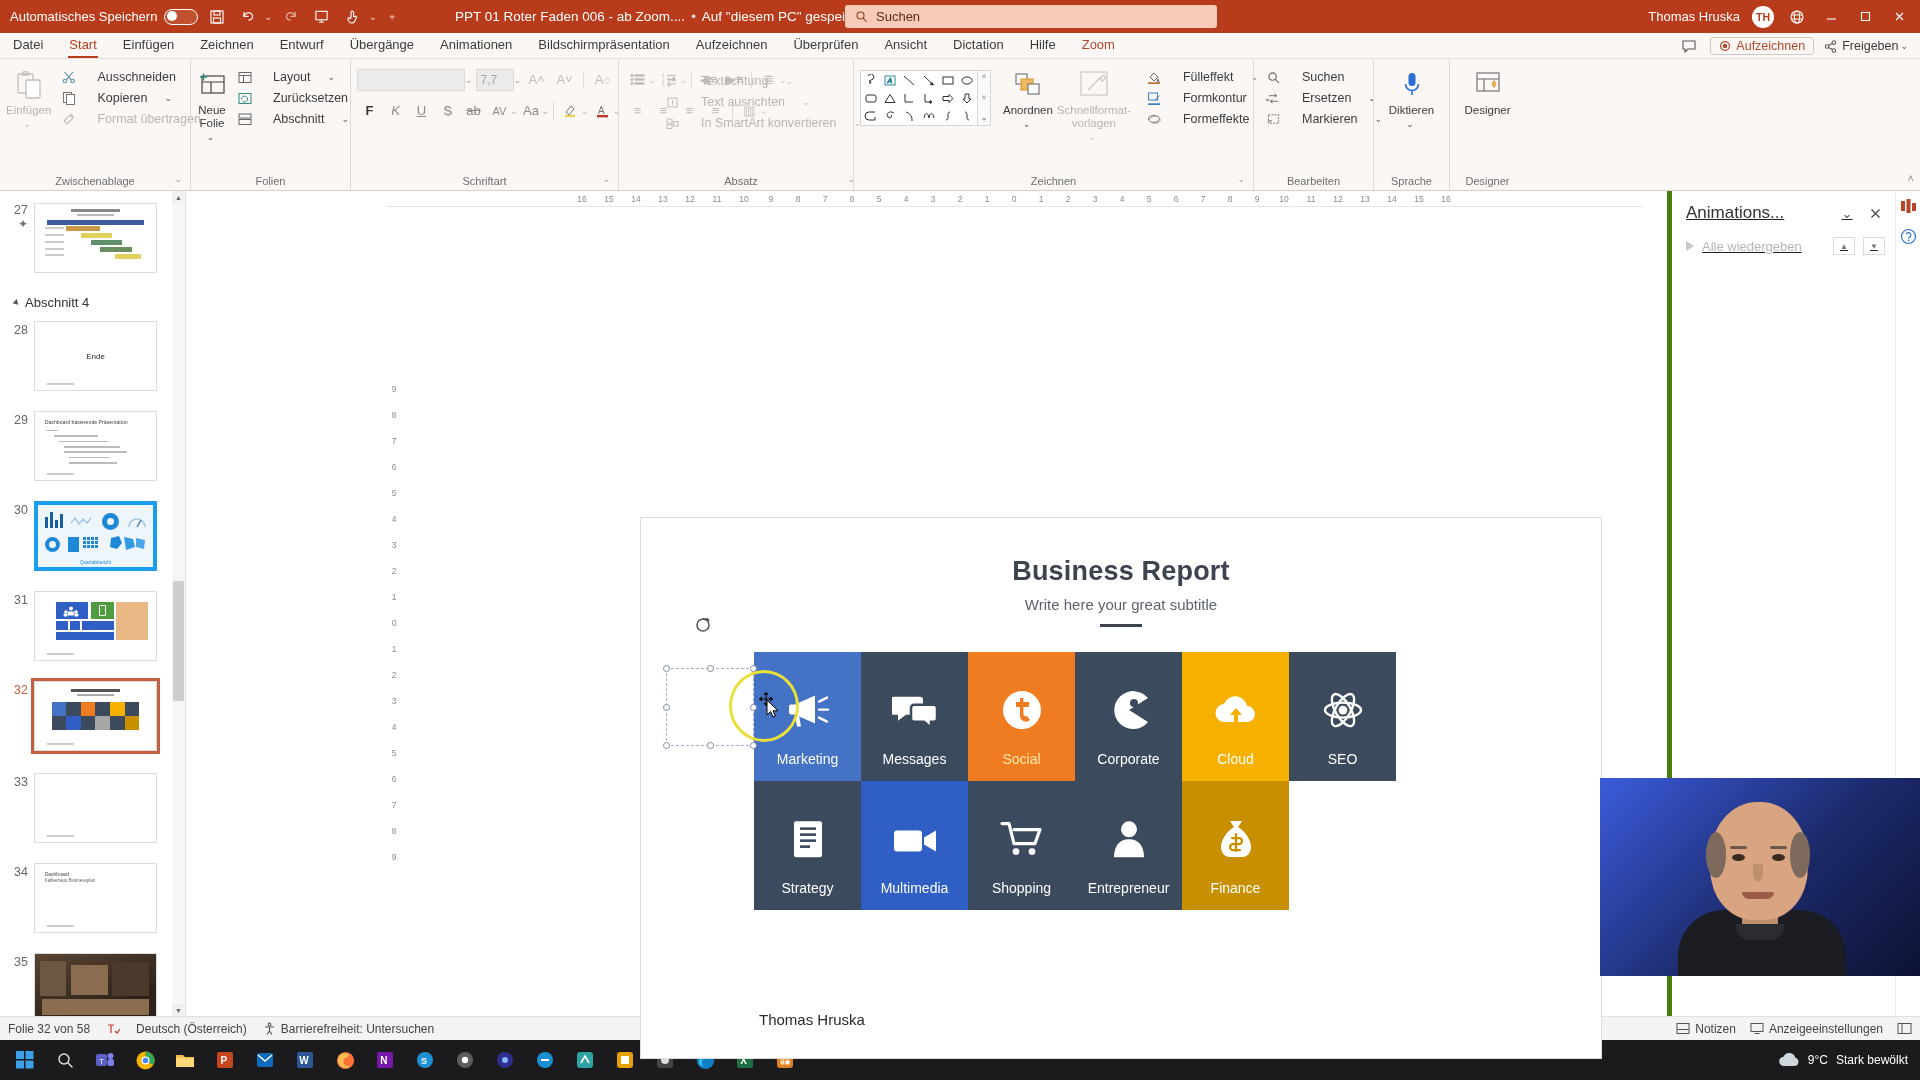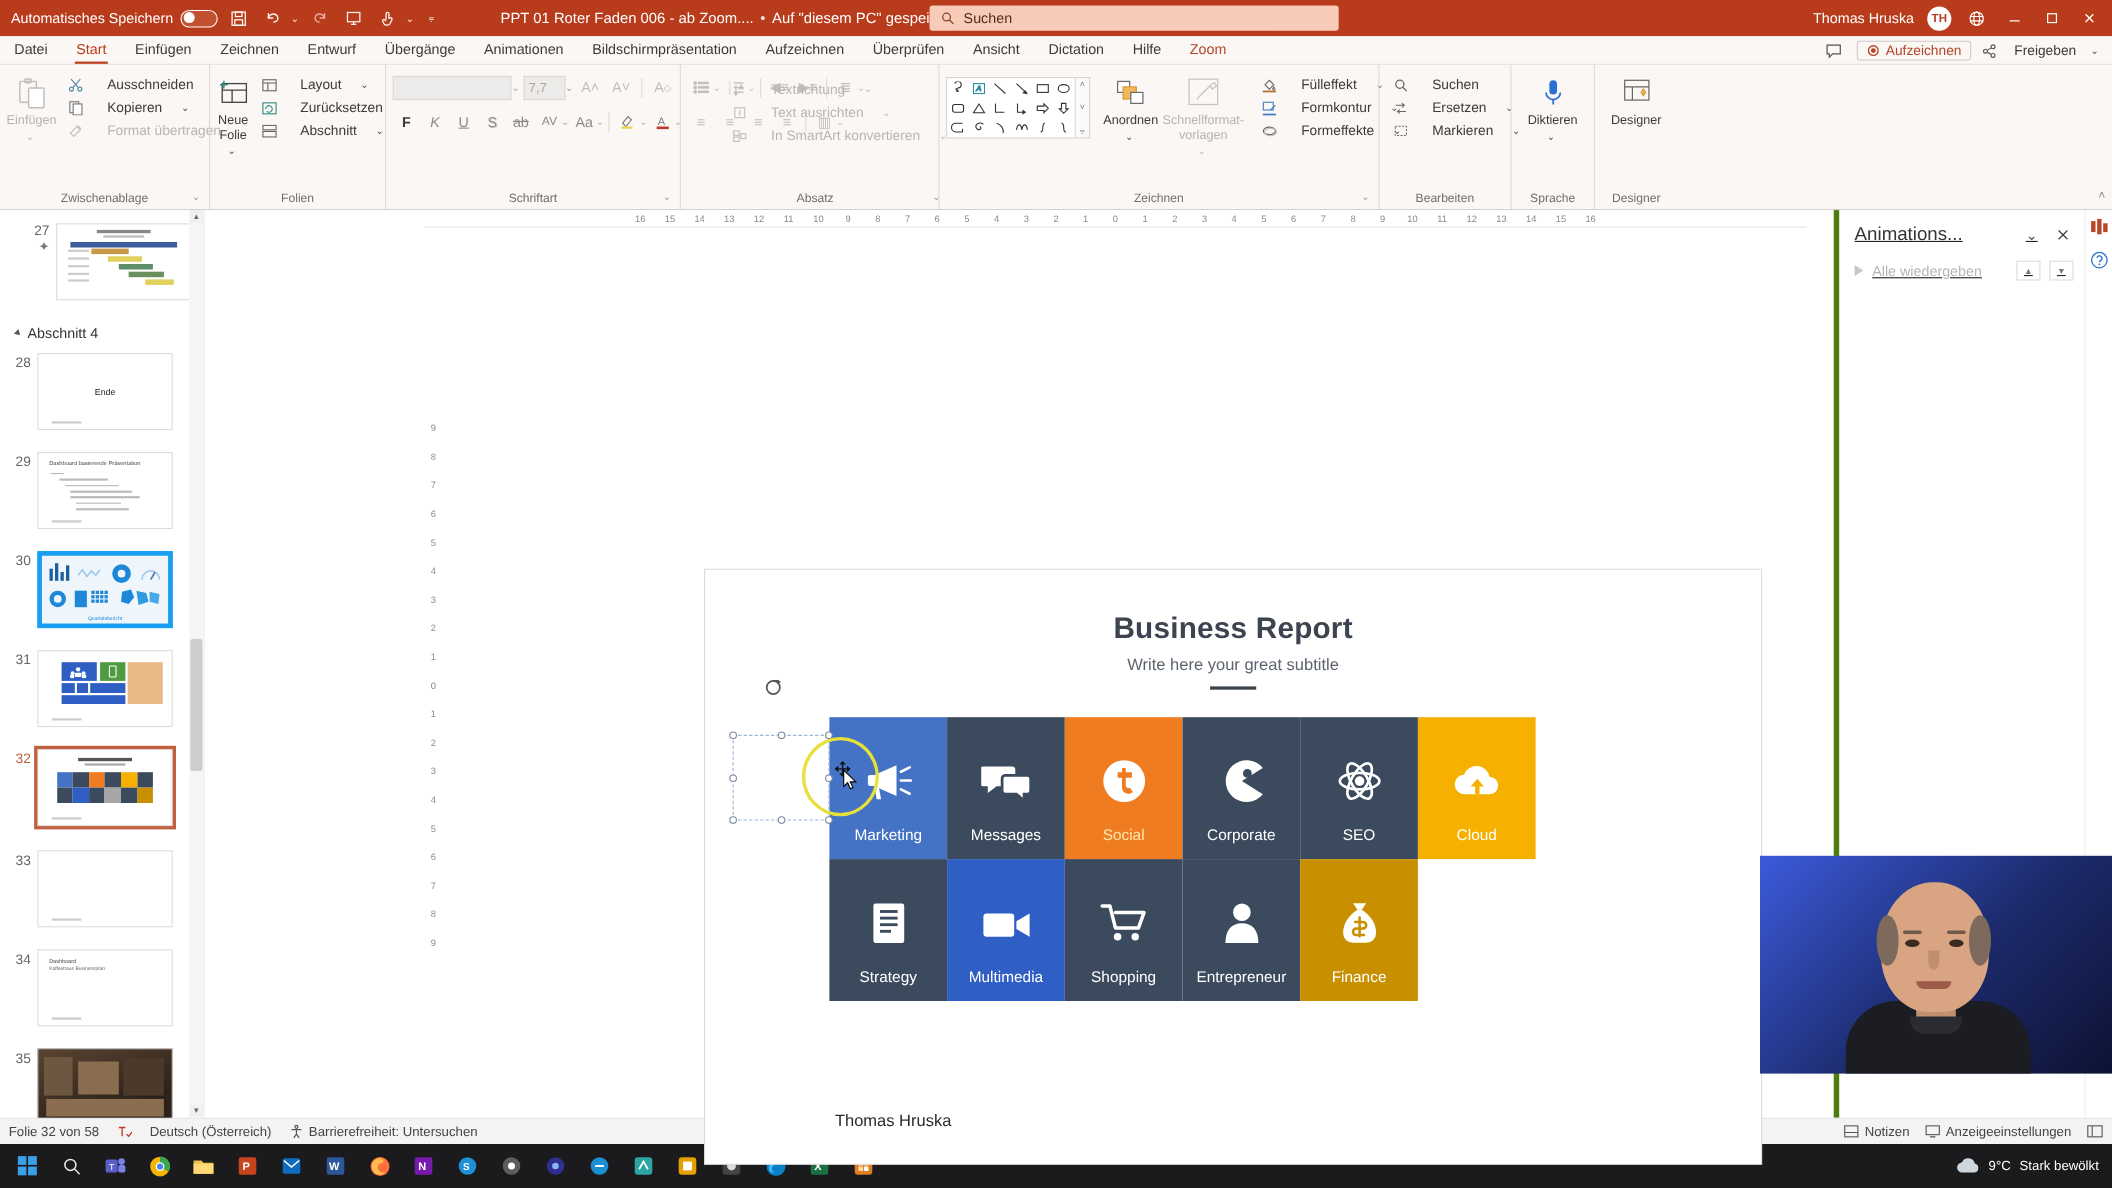--- a/index.html
+++ b/index.html
@@ -318,21 +318,21 @@
           <path d="M2 2 h12 v8 h-7 l-3 3 v-3 h-2 z"></path>
         </svg>
       </div>
       <div style="display:flex;align-items:center;gap:5px;border:1px solid #cfcac7;border-radius:3px;padding:1px 8px;color:#b0472a;font-size:12.5px;">
         <svg width="12" height="12" viewBox="0 0 12 12">
             <circle cx="6" cy="6" r="4.4" fill="none" stroke="#b0472a" stroke-width="1.2"></circle>
             <circle cx="6" cy="6" r="2.2" fill="#b0472a"></circle>
           </svg>
         <span>Aufzeichnen</span>
       </div>
-      <div style="display:flex;align-items:center;gap:16px;color:#3b3b3b;font-size:12.5px;">
+      <div style="display:flex;align-items:center;gap:5px;color:#3b3b3b;font-size:12.5px;">
         <svg width="13" height="13" viewBox="0 0 14 14" fill="none" stroke="#555" stroke-width="1.1">
           <circle cx="10.6" cy="2.8" r="1.9"></circle>
             <circle cx="3.2" cy="7" r="1.9"></circle>
             <circle cx="10.6" cy="11.2" r="1.9"></circle>
           <path d="M5 6 L9 3.8 M5 8 L9 10.2"></path>
         </svg>
         <span>Freigeben</span>
         <span class="caret">⌄</span>
       </div>
     </div>
@@ -812,21 +812,21 @@
     </div>
 
     <div style="position:absolute; right:6px; bottom:6px; color:#8a8a8a; font-size:11px;">˄</div>
   </div>
 
   <div class="main">
 
     <div class="thumbs">
 
       <div class="slide-item" style="top:12px">
-        <div style="width:26px;text-align:right;padding-right:6px;margin-left:17px;">
+        <div style="width:26px;text-align:right;padding-right:6px;">
           <div class="slide-num" style="width:auto;padding:0">27</div>
           <div class="star">✦</div>
         </div>
         <div class="thumb">
           <div style="position:absolute;left:30%;top:7%;width:40%;height:3px;background:#888"></div>
           <div style="position:absolute;left:35%;top:14%;width:30%;height:2px;background:#bbb"></div>
           <div style="position:absolute;left:10%;top:24%;width:80%;height:5px;background:#3c5c9c"></div>
           <div style="position:absolute;left:8%;top:34%;width:16%;height:2px;background:#ccc"></div>
           <div style="position:absolute;left:26%;top:33%;width:28%;height:5px;background:#c99a4a"></div>
           <div style="position:absolute;left:8%;top:44%;width:16%;height:2px;background:#ccc"></div>
@@ -1087,39 +1087,39 @@
           </div>
           <div class="tile" style="background:#3b4a5c">
             <span class="ticon">
               <svg width="42" height="42" viewBox="0 0 42 42" fill="#fff">
                   <path d="M21 21 L40 9 A19 19 0 1 0 40 33 z"></path>
                   <circle cx="26" cy="14" r="4" fill="#3b4a5c"></circle>
                 </svg>
             </span>
             <span class="tlabel">Corporate</span>
           </div>
+          <div class="tile" style="background:#f5b000">
+            <span class="ticon">
+              <svg width="46" height="34" viewBox="0 0 46 34" fill="#fff">
+                  <path d="M12 28 a9 9 0 0 1 -1 -18 a12 12 0 0 1 23 2 a8 8 0 0 1 0 16 z"></path>
+                  <path d="M23 14 l6 7 h-4 v7 h-4 v-7 h-4 z" fill="#f5b000"></path>
+                </svg>
+            </span>
+            <span class="tlabel">Cloud</span>
+          </div>
           <div class="tile" style="background:#3b4a5c">
             <span class="ticon">
               <svg width="42" height="42" viewBox="0 0 42 42" fill="none" stroke="#fff" stroke-width="2.4">
                   <circle cx="21" cy="21" r="4.4" fill="#fff" stroke="none"></circle>
                   <ellipse cx="21" cy="21" rx="18" ry="7.5"></ellipse>
                   <ellipse cx="21" cy="21" rx="18" ry="7.5" transform="rotate(60 21 21)"></ellipse>
                   <ellipse cx="21" cy="21" rx="18" ry="7.5" transform="rotate(120 21 21)"></ellipse>
                 </svg>
             </span>
             <span class="tlabel">SEO</span>
-          </div>
-          <div class="tile" style="background:#f5b000">
-            <span class="ticon">
-              <svg width="46" height="34" viewBox="0 0 46 34" fill="#fff">
-                  <path d="M12 28 a9 9 0 0 1 -1 -18 a12 12 0 0 1 23 2 a8 8 0 0 1 0 16 z"></path>
-                  <path d="M23 14 l6 7 h-4 v7 h-4 v-7 h-4 z" fill="#f5b000"></path>
-                </svg>
-            </span>
-            <span class="tlabel">Cloud</span>
           </div>
 
           <div class="tile" style="background:#3b4a5c">
             <span class="ticon">
               <svg width="36" height="40" viewBox="0 0 36 40" fill="#fff">
                   <rect x="4" y="2" width="28" height="36" rx="2"></rect>
                   <rect x="10" y="8" width="16" height="2.6" fill="#3b4a5c"></rect>
                   <rect x="10" y="14" width="16" height="2.6" fill="#3b4a5c"></rect>
                   <rect x="10" y="20" width="16" height="2.6" fill="#3b4a5c"></rect>
                   <rect x="10" y="26" width="10" height="2.6" fill="#3b4a5c"></rect>

